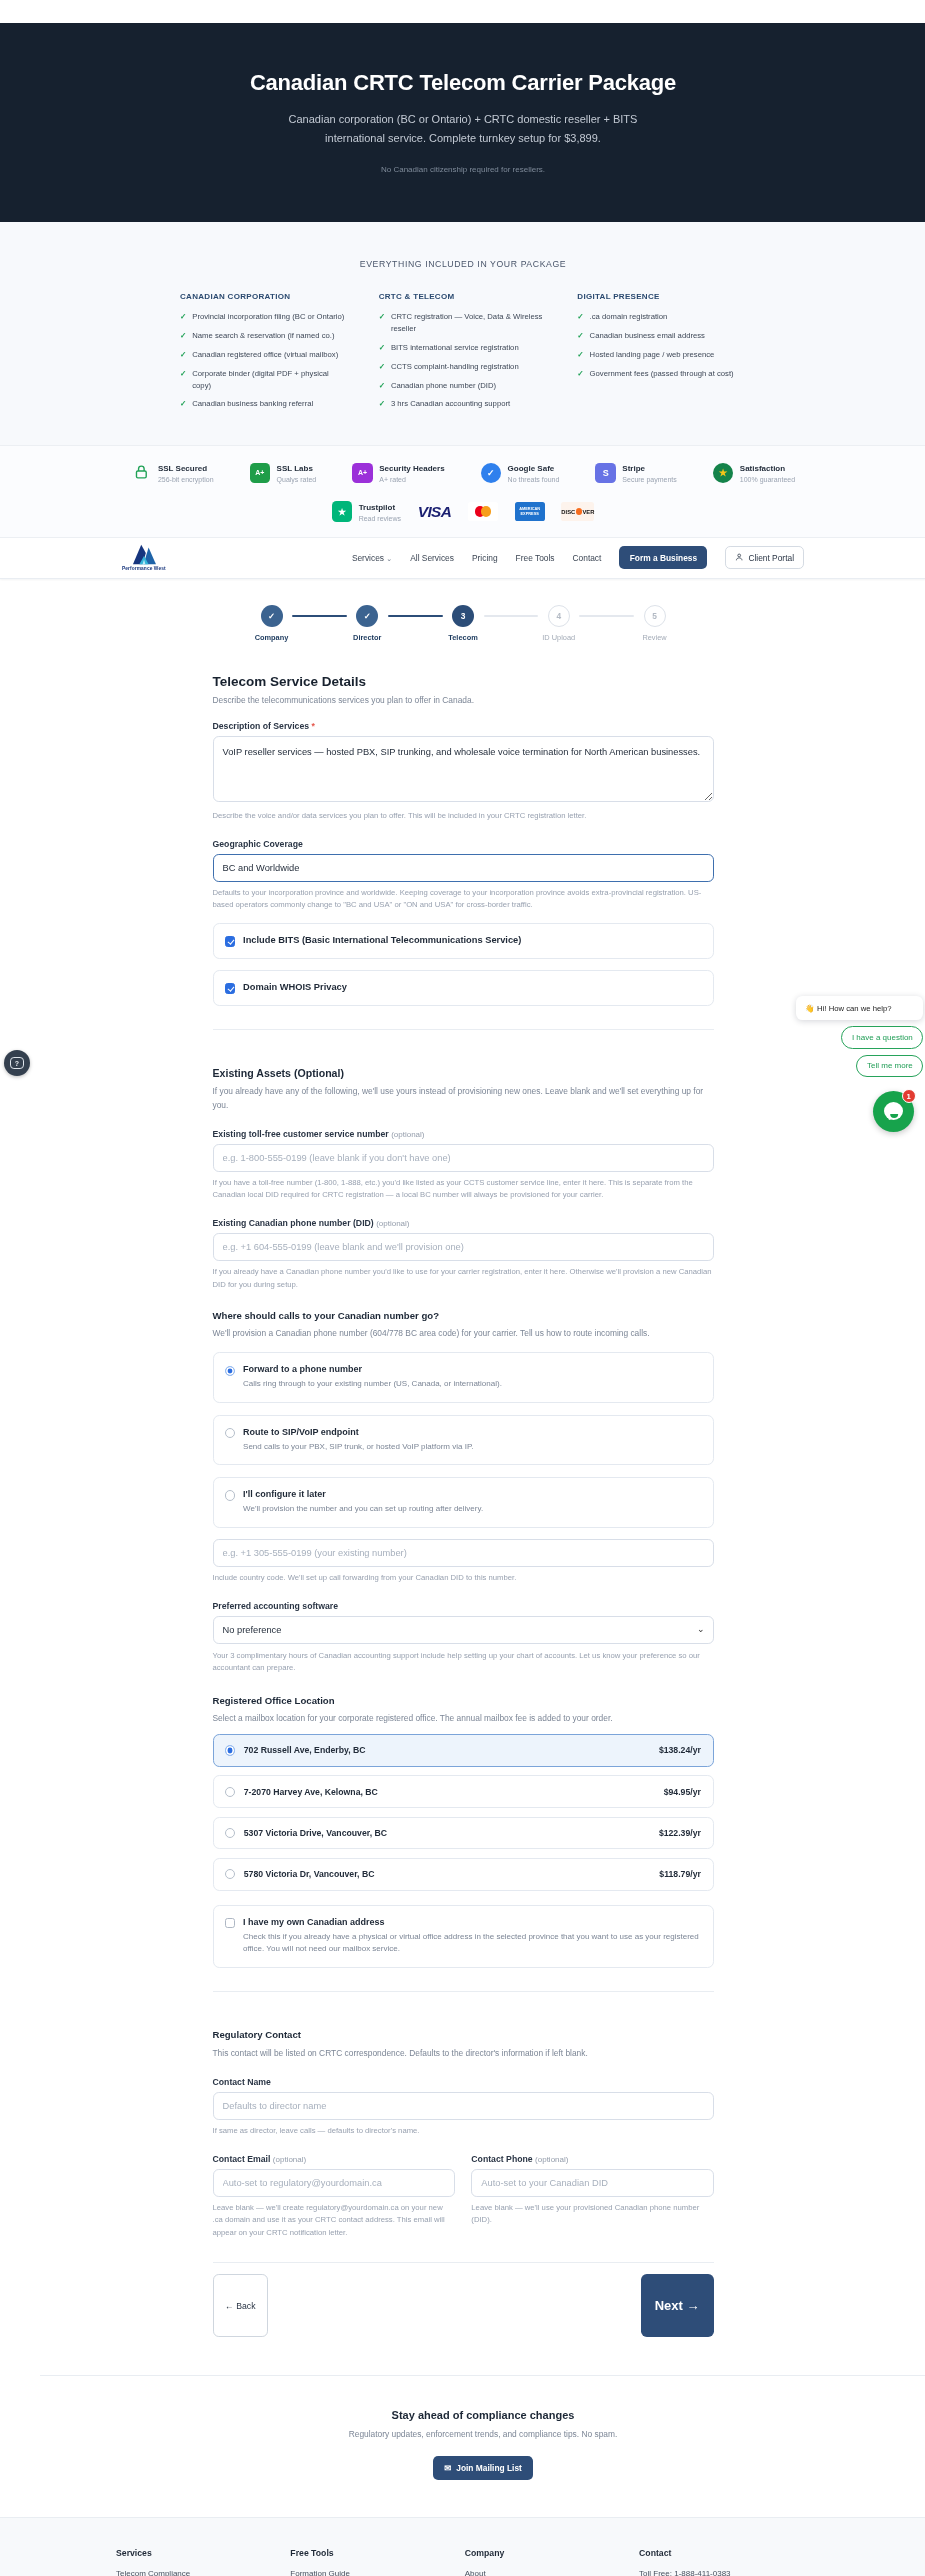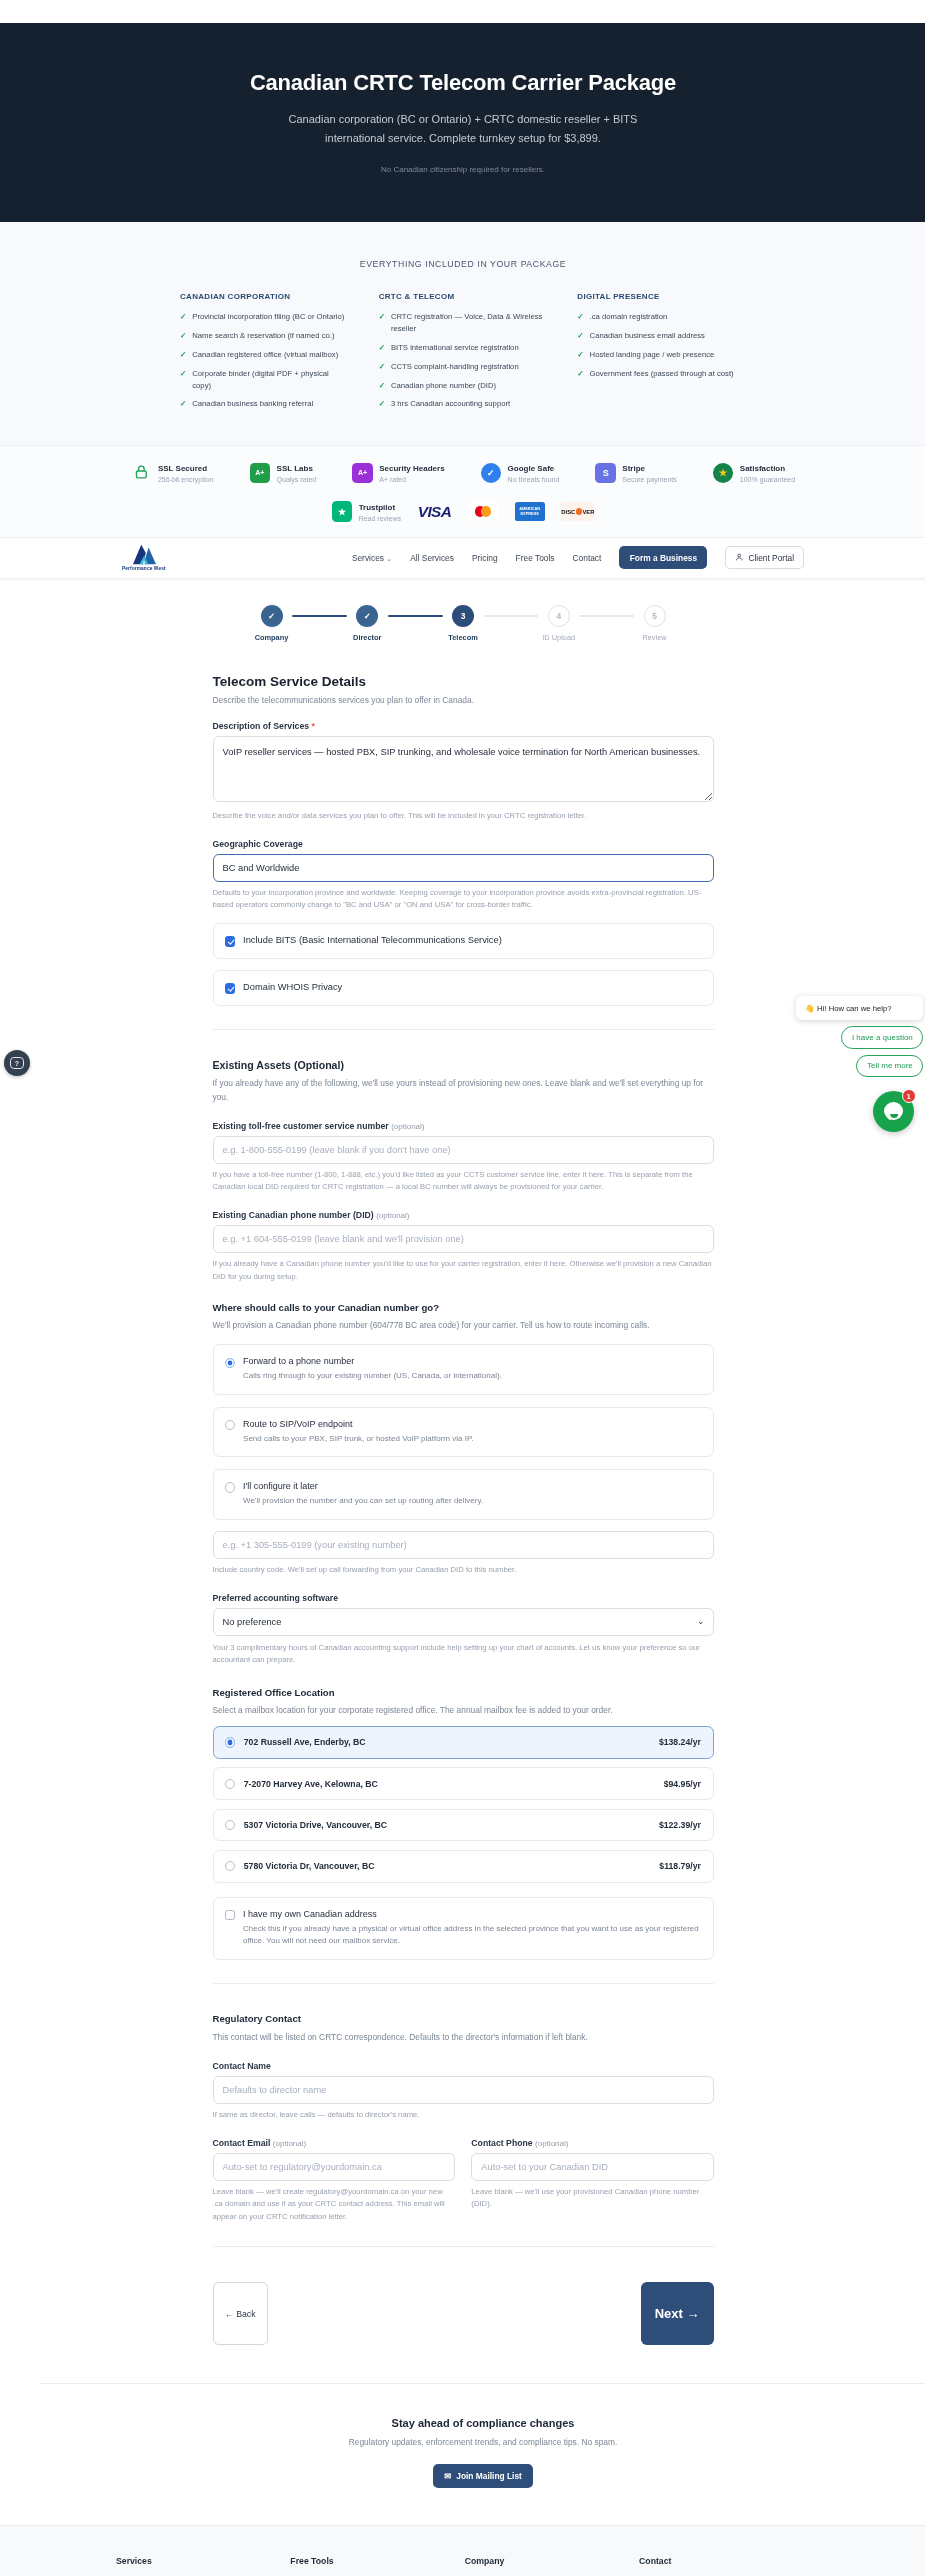--- a/index.html
+++ b/index.html
@@ -73,43 +73,43 @@
   .label { display:block; font-size:8.7px; font-weight:700; color:#2a3545; margin:16.7px 0 5.1px; }
   .label .opt { color:#949dab; font-weight:400; font-size:8px; }
   .label .req { color:#e4554a; }
   .input { width:100%; height:28px; border:0.6px solid #d8dee8; border-radius:5.8px; padding:0 9px;
            font-size:9.3px; color:#1f2937; font-family:inherit; background:#fff; }
   .input::placeholder { color:#a7b0bd; }
   .input.focused { border:1.3px solid #3e6fae; }
   textarea.input { height:66px; padding:7.7px 9px; line-height:1.55; resize:vertical; }
   .helper { font-size:7.7px; color:#98a1b0; line-height:1.6; margin-top:5.1px; }
   .card { border:0.6px solid #e4e9f0; border-radius:6.4px; padding:11px 11.6px; margin-top:11.6px; display:flex; gap:7.7px; background:#fff; }
-  .card .ct { font-size:9.3px; font-weight:400; color:#1f2937; }
+  .card .ct { font-size:9.3px; font-weight:700; color:#1f2937; }
   .card .cd { font-size:8px; color:#7c8696; line-height:1.6; margin-top:3.9px; }
   .checkbox { width:10.3px; height:10.3px; border-radius:2.6px; flex:0 0 auto; margin-top:1.3px; position:relative;
               border:1px solid #aeb7c4; background:#fff; }
   .checkbox.checked { background:#2b6de0; border-color:#2b6de0; }
   .checkbox.checked::after { content:""; position:absolute; left:2.9px; top:1px; width:2.6px; height:5.1px;
               border:solid #fff; border-width:0 1.3px 1.3px 0; transform:rotate(40deg); }
   .radio { width:10.3px; height:10.3px; border-radius:50%; border:1px solid #b6bfcb; background:#fff; flex:0 0 auto; margin-top:1.3px; }
   .radio.checked { border:1.3px solid #9cc0f2; background:#2b6de0; box-shadow:inset 0 0 0 1.6px #fff; }
   .divider { border:none; border-top:0.6px solid #e9edf2; margin:23px 0 0; }
-  .form h3 { font-size:10.6px; font-weight:700; color:#1c2736; margin-top:29px; }
+  .form h3 { font-size:10.6px; font-weight:700; color:#1c2736; margin-top:37px; }
   .secsub { font-size:8.4px; color:#7c8696; line-height:1.6; margin-top:6.4px; }
   .select-wrap { position:relative; }
   select.input { appearance:none; -webkit-appearance:none; cursor:pointer; }
   .sel-chev { position:absolute; right:9px; top:7.7px; font-size:9px; color:#333; pointer-events:none; }
   .office { display:flex; align-items:center; gap:8.4px; border:0.6px solid #e4e9f0; border-radius:6.4px;
             padding:10.3px 11.6px; margin-top:8.4px; background:#fff; }
   .office .addr { font-size:8.7px; font-weight:700; color:#222c3a; }
   .office .price { margin-left:auto; font-size:8.7px; font-weight:700; color:#1f2937;padding-left:40px; }
   .office.selected { background:#edf4fc; border:1px solid #7ba4d9; }
   .office .radio { margin-top:0; }
   .grid2 { display:grid; grid-template-columns:1fr 1fr; gap:0 16.7px; }
-  .btnrow { display:flex; justify-content:space-between; margin-top:35px; }
+  .btnrow { display:flex; justify-content:space-between; margin-top:11px; }
   .btn-back { background:#fff; border:0.6px solid #cfd6de; border-radius:5.8px; padding:7px 11.6px; font-size:8.7px;
               color:#2a3545; font-family:inherit; cursor:pointer; }
   .btn-next { background:#2e4d78; color:#fff; border:none; border-radius:5.8px; padding:24px 14px; font-size:13px;
               font-weight:700; font-family:inherit; cursor:pointer; }
   
   .news { border-top:0.6px solid #e9edf2; margin-top:33px; padding:33px 8px 37px; text-align:center;margin-left:40px; }
   .news h3 { font-size:11px; font-weight:700; color:#1c2736; }
   .news p { font-size:8.4px; color:#7c8696; margin-top:7.7px; }
   .news .btn-navy { margin-top:16.7px; display:inline-flex; align-items:center; gap:5.1px; padding:7px 11.6px; }
   

